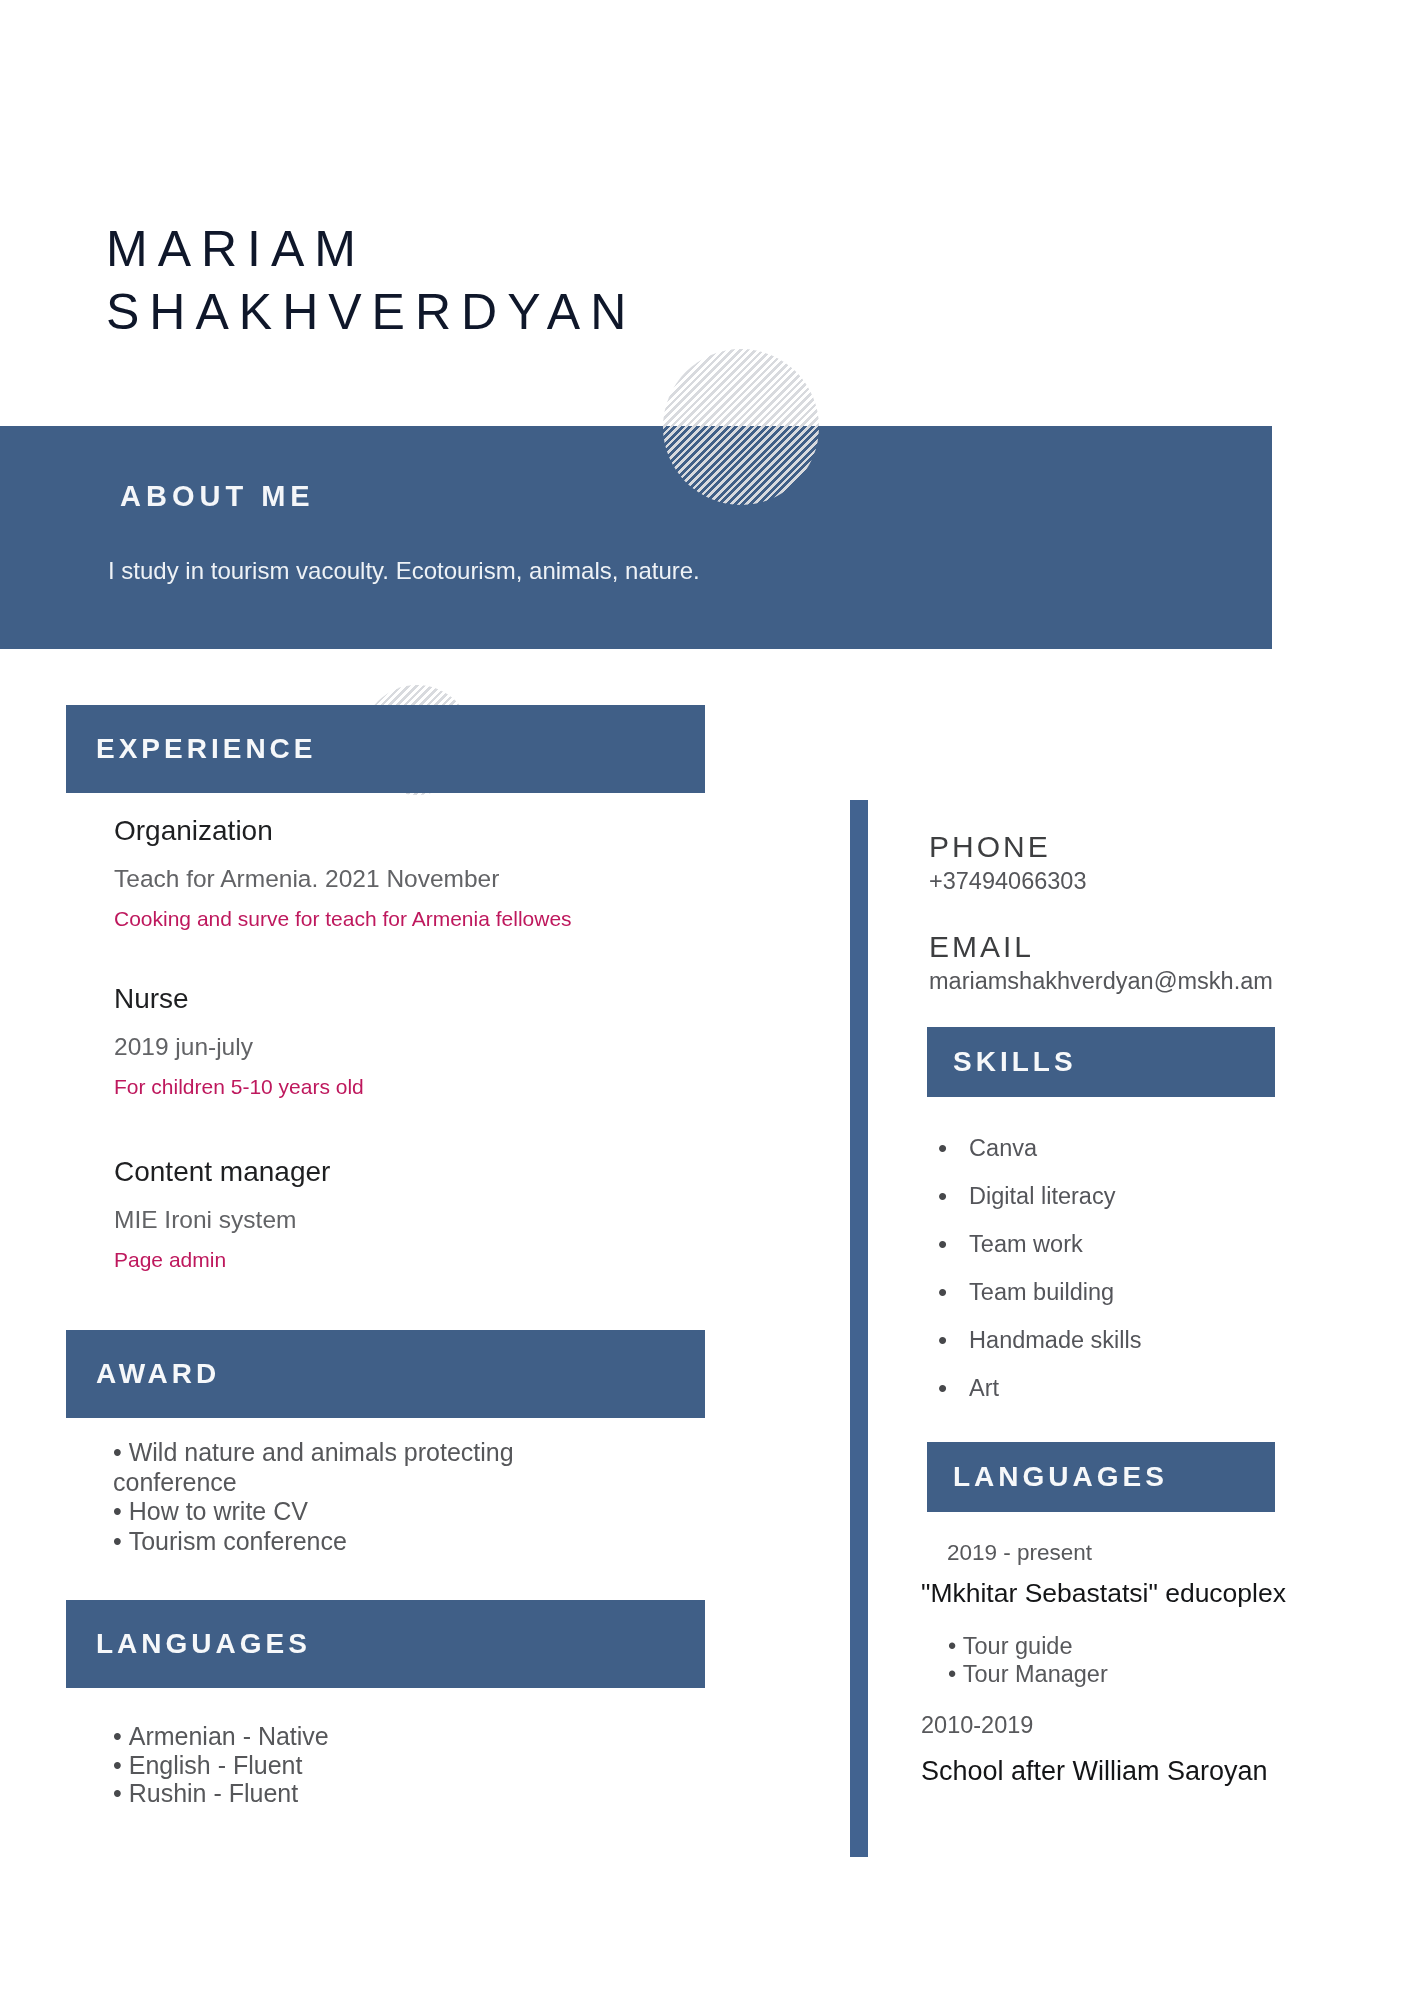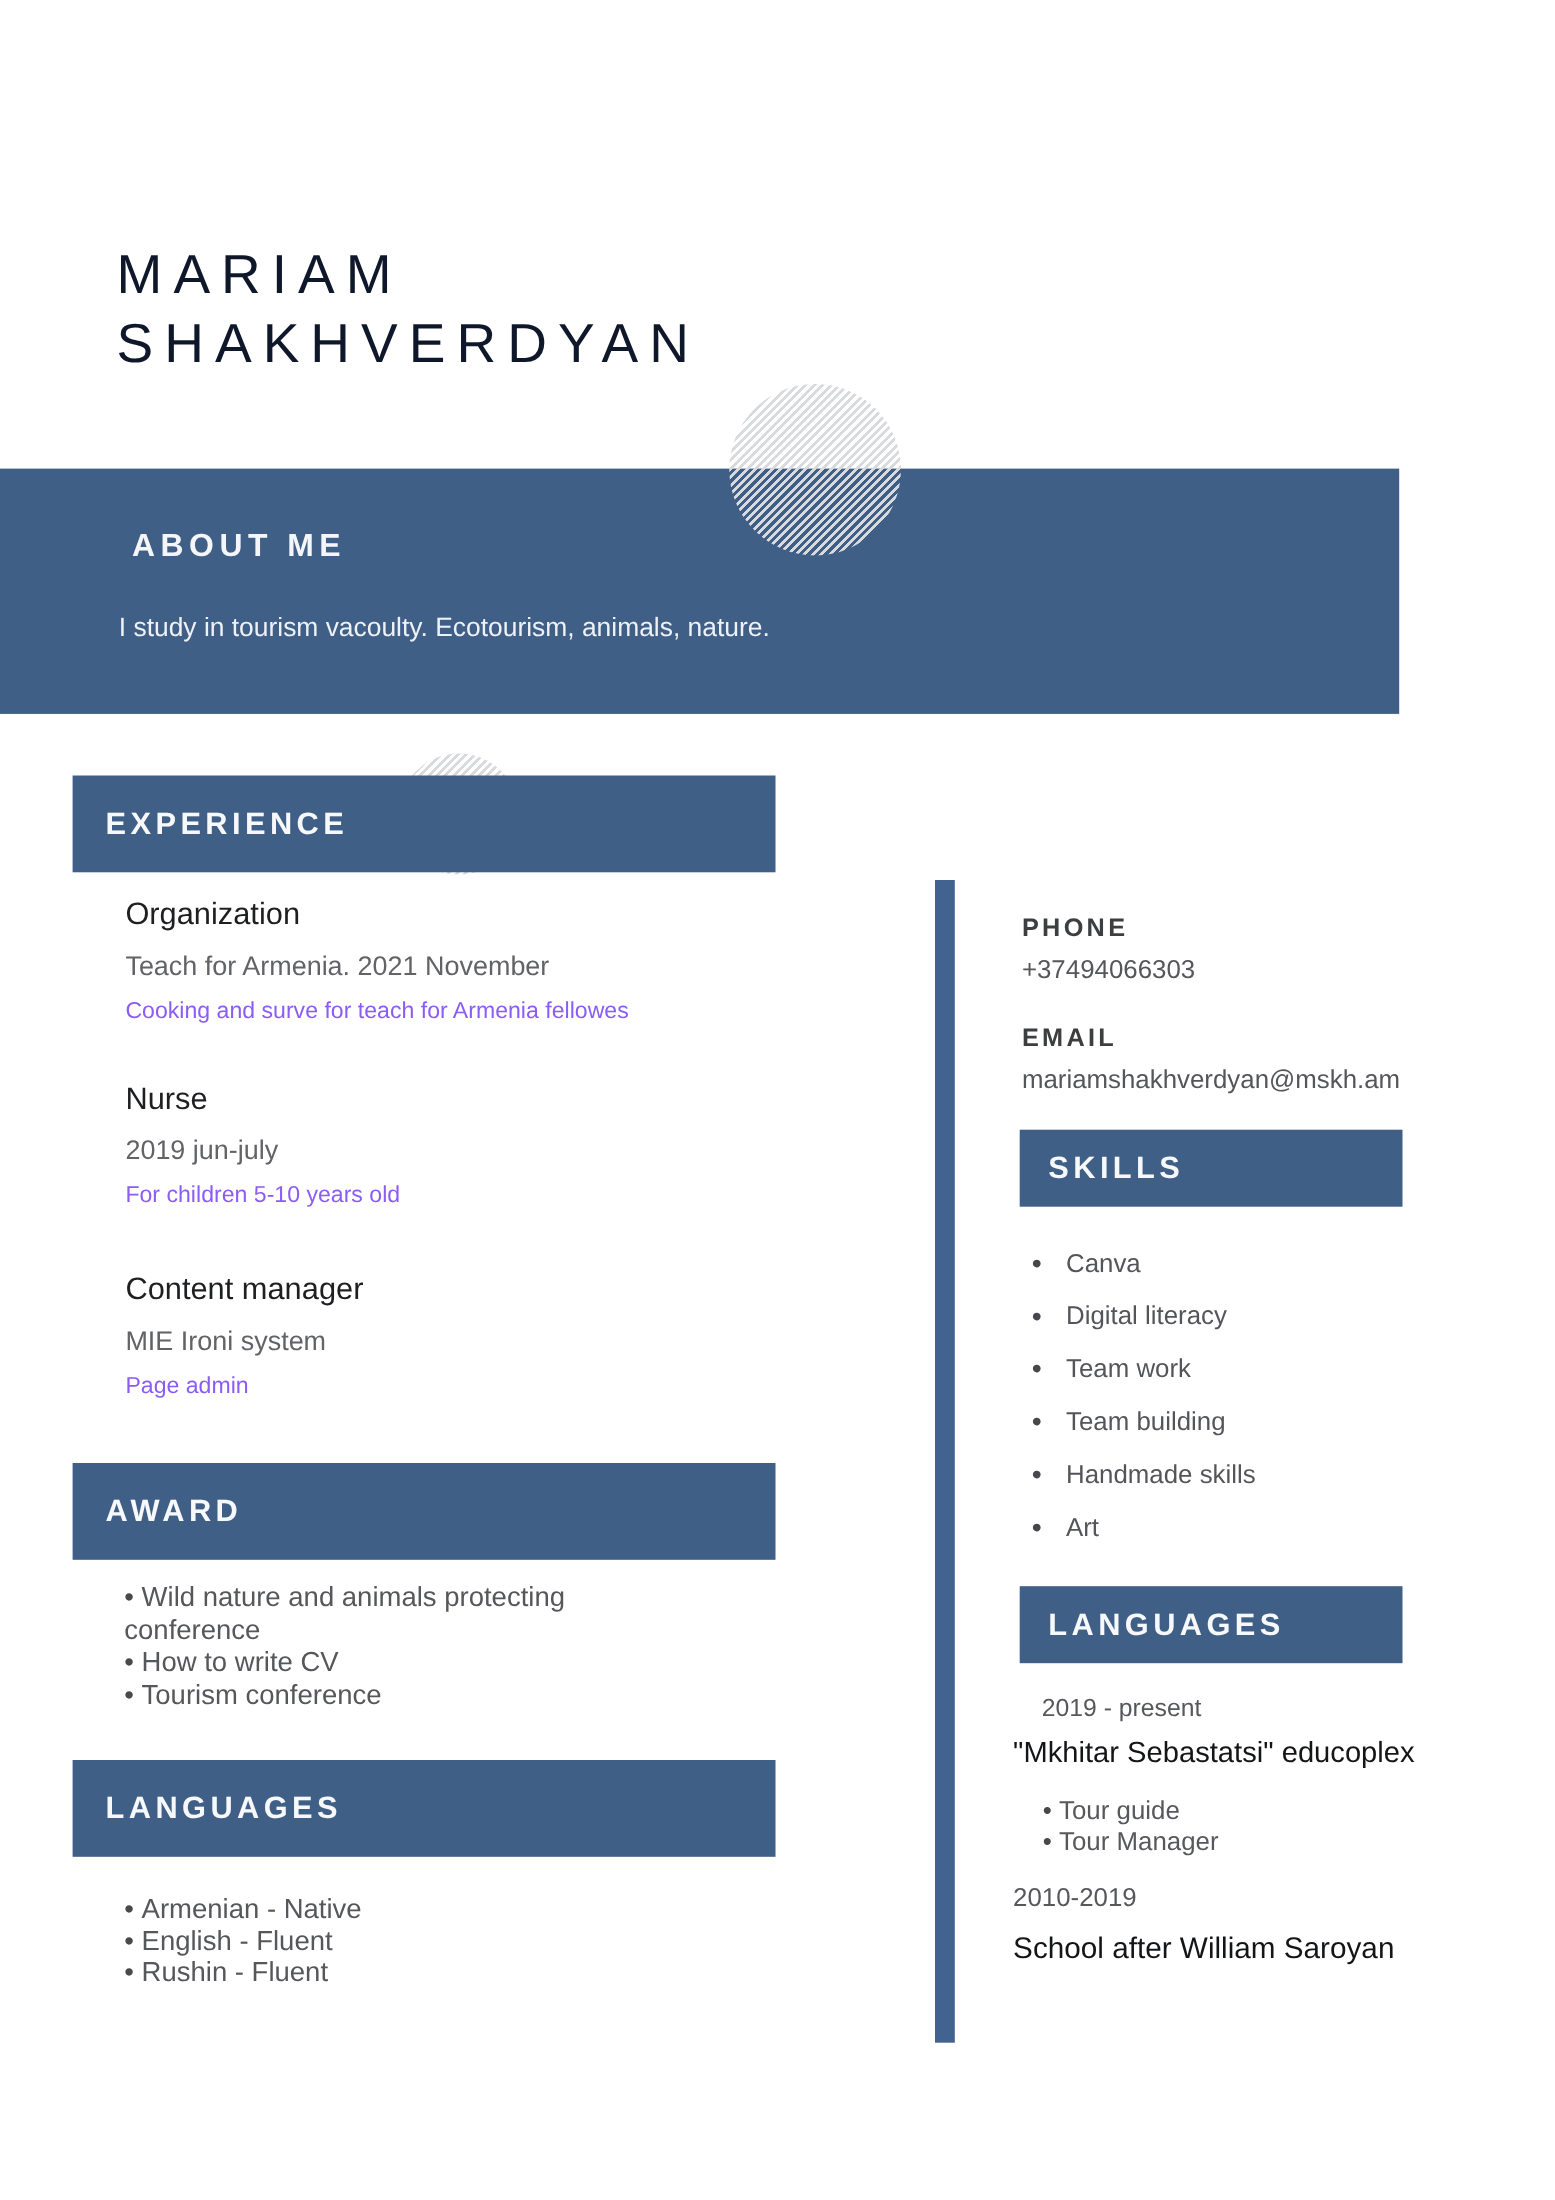--- a/index.html
+++ b/index.html
@@ -50,31 +50,31 @@
   }
   .bar-left  { left:66px;  width:639px; height:88px; padding-left:30px;
                font-size:28px; letter-spacing:4px; box-sizing:border-box; }
   .bar-right { left:927px; width:348px; height:70px; padding-left:26px;
                font-size:28px; letter-spacing:4px; box-sizing:border-box; }
 
   
   .xp-entry { left:114px; z-index:2; }
   .xp-title    { font-size:28px; line-height:34px; font-weight:500; color:#1e1f21; }
   .xp-subtitle { margin-top:16px; font-size:24.5px; line-height:30px; color:#626366; }
-  .xp-detail   { margin-top:12px; font-size:21px;  line-height:26px; color:#8b5cf6; }
+  .xp-detail   { margin-top:12px; font-size:21px;  line-height:26px; color:#be185d; }
 
   
   .plain-list { list-style:none; margin:0; padding:0; z-index:2;
                 color:#56575a; }
   .award-list { left:113px; top:1438px; width:500px; font-size:25px; line-height:29.5px; }
   .lang-list  { left:113px; top:1722px; width:520px; font-size:25px; line-height:28.5px; }
   .plain-list li::before { content:"\2022\00a0 "; color:#48494c; }
 
   
-  .contact-label { left:929px; z-index:2; font-size:23px; font-weight:700;
+  .contact-label { left:929px; z-index:2; font-size:30px; font-weight:400;
                    letter-spacing:3px; color:#3d3e40; }
   .contact-value { left:929px; z-index:2; font-size:23.5px; color:#55565a; }
 
   
   .skills-list { left:938px; top:1124px; list-style:none; margin:0; padding:0;
                  z-index:2; font-size:23.5px; color:#54555a; }
   .skills-list li { height:48px; display:flex; align-items:center; }
   .skills-list li::before { content:"\2022"; font-size:26px; color:#47484b;
                             margin-right:22px; }
 

